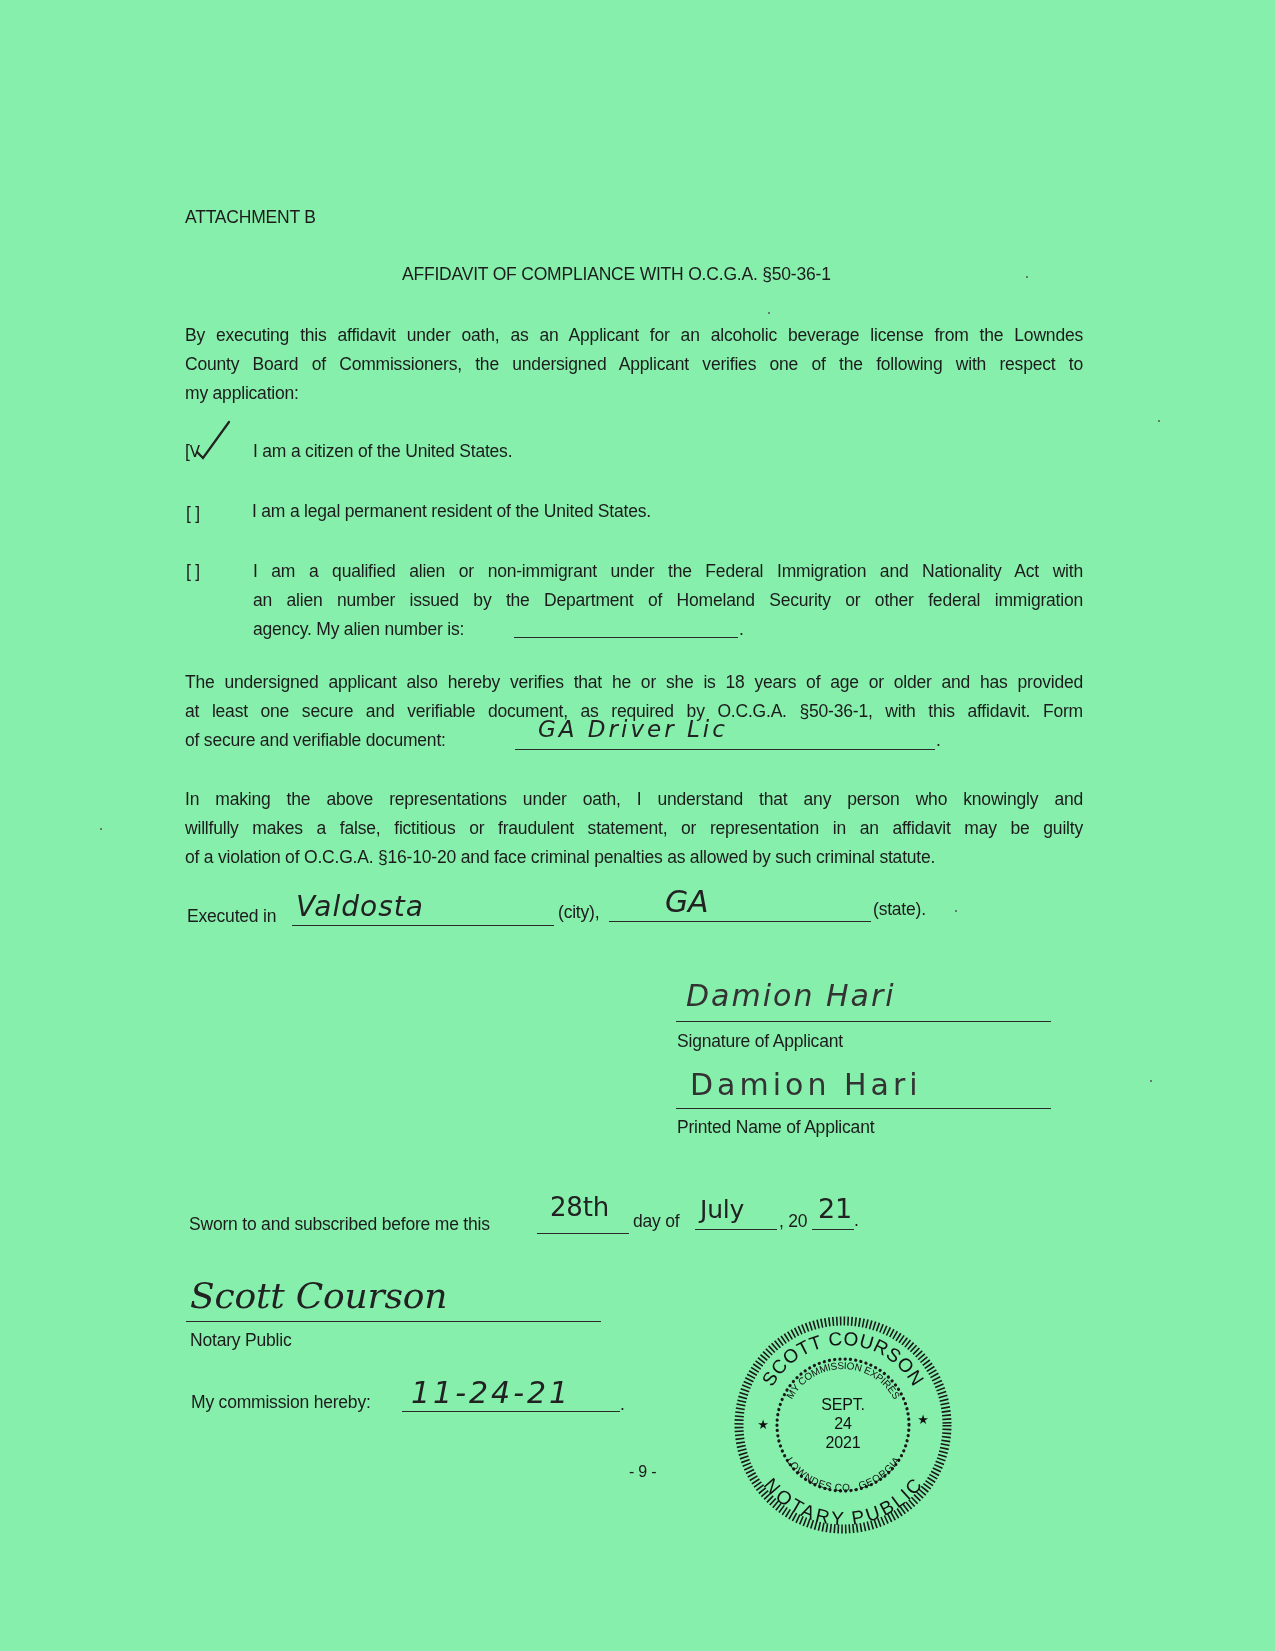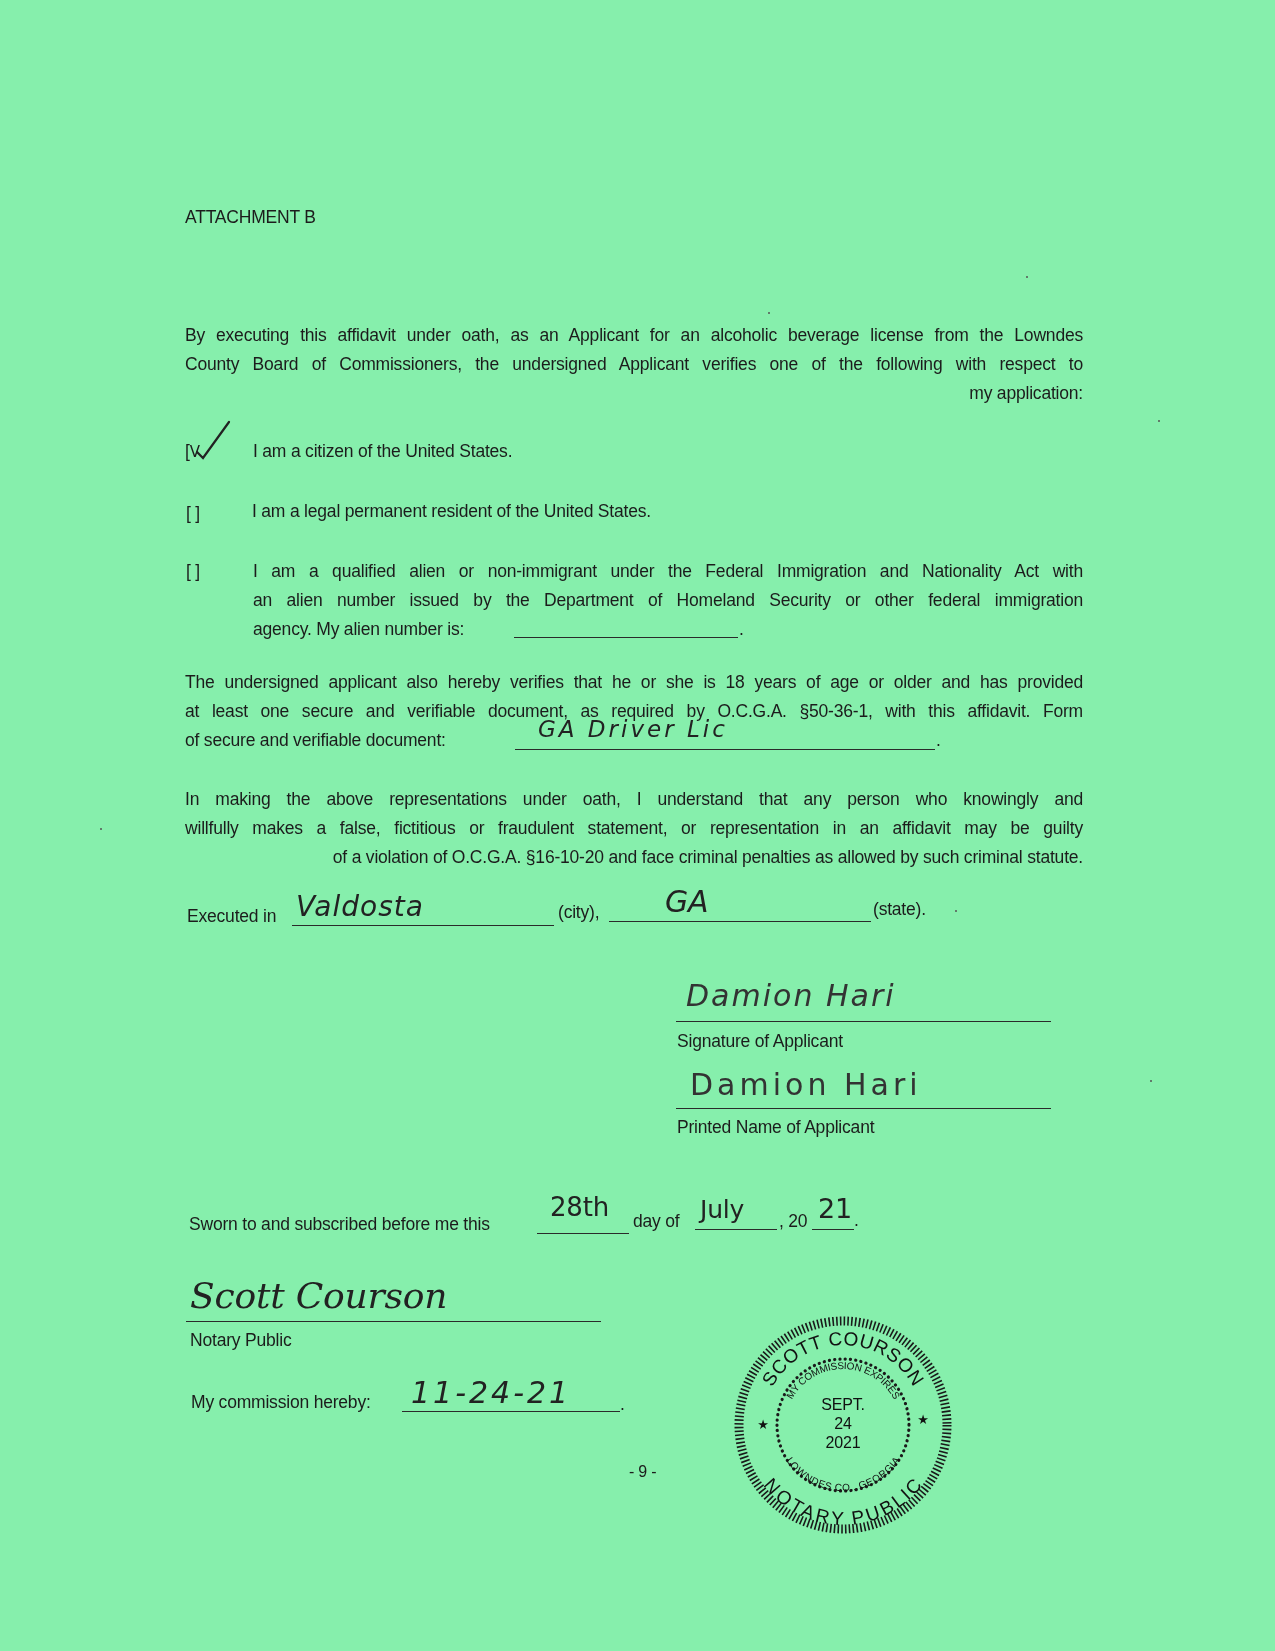--- a/index.html
+++ b/index.html
@@ -8,21 +8,21 @@
     width: 1275px;
     height: 1651px;
     background: #86efac;
     overflow: hidden;
     font-family: "Liberation Sans", "DejaVu Sans", sans-serif;
     color: #1c1c1c;
     font-size: 17.5px;
     letter-spacing: -0.2px;
   }
   .abs { position: absolute; white-space: nowrap; }
-  .para-line { position: absolute; left: 185px; width: 898px; white-space: nowrap; text-align: right; }
+  .para-line { position: absolute; left: 185px; width: 898px; white-space: nowrap; }
   .justify { text-align: justify; text-align-last: justify; }
   .hand {
     font-family: "DejaVu Sans", sans-serif;
     color: #222;
     font-style: italic;
     font-weight: normal;
     position: absolute;
     white-space: nowrap;
   }
   .blank {
@@ -32,20 +32,21 @@
   }
   .speck { position: absolute; width: 2px; height: 2px; background: #555; border-radius: 1px; }
   .stamp { position: absolute; }
 </style>
 </head>
 <body>
 
 <div class="page">
 
   <div class="abs" style="left:185px; top:207px;">ATTACHMENT B</div>
+  <div class="abs" style="left:402px; top:264px;">AFFIDAVIT OF COMPLIANCE WITH O.C.G.A. §50-36-1</div>
 
   <div>
     <div class="para-line justify" style="top:325px;">By executing this affidavit under oath, as an Applicant for an alcoholic beverage license from the Lowndes</div>
     <div class="para-line justify" style="top:354px;">County Board of Commissioners, the undersigned Applicant verifies one of the following with respect to</div>
     <div class="para-line" style="top:383px;">my application:</div>
   </div>
 
   <div>
     <div class="abs" style="left:185px; top:441px;">
       <span>[</span><span style="font-family:'DejaVu Sans',sans-serif;font-size:15px;">V</span>

